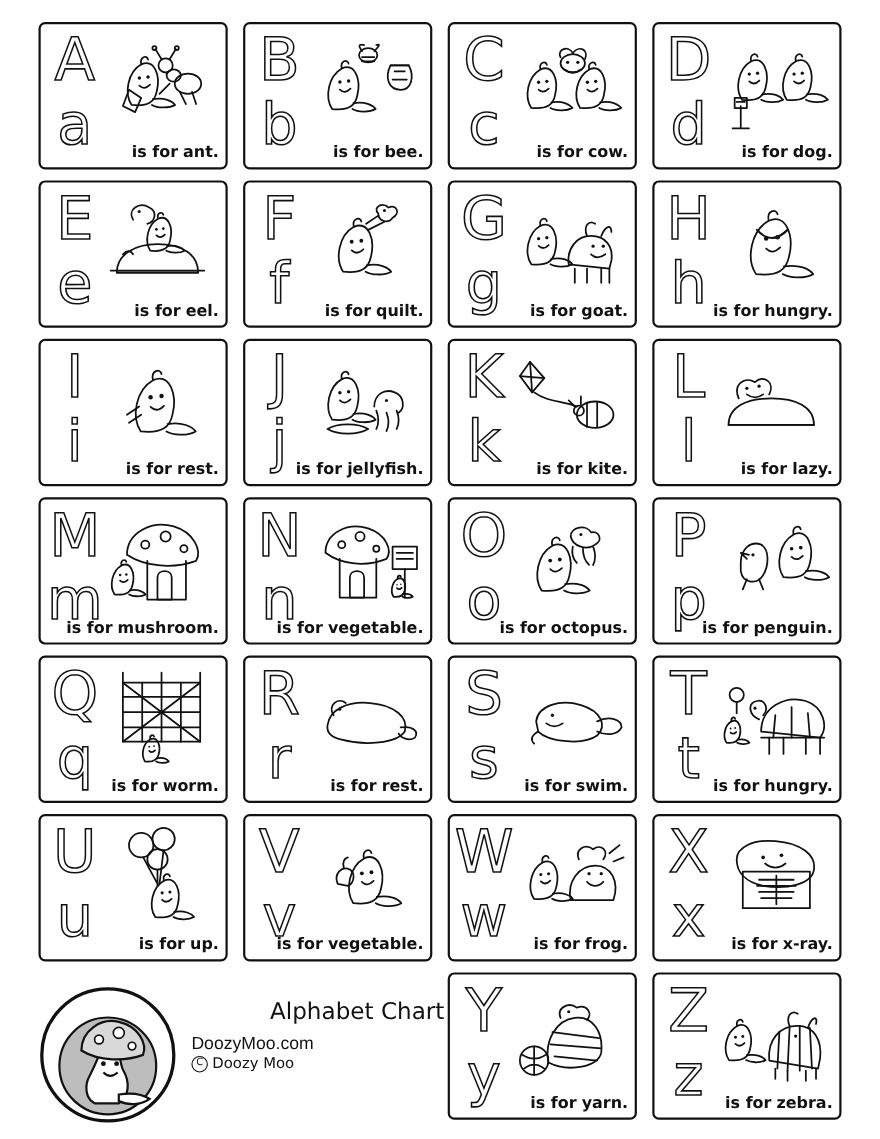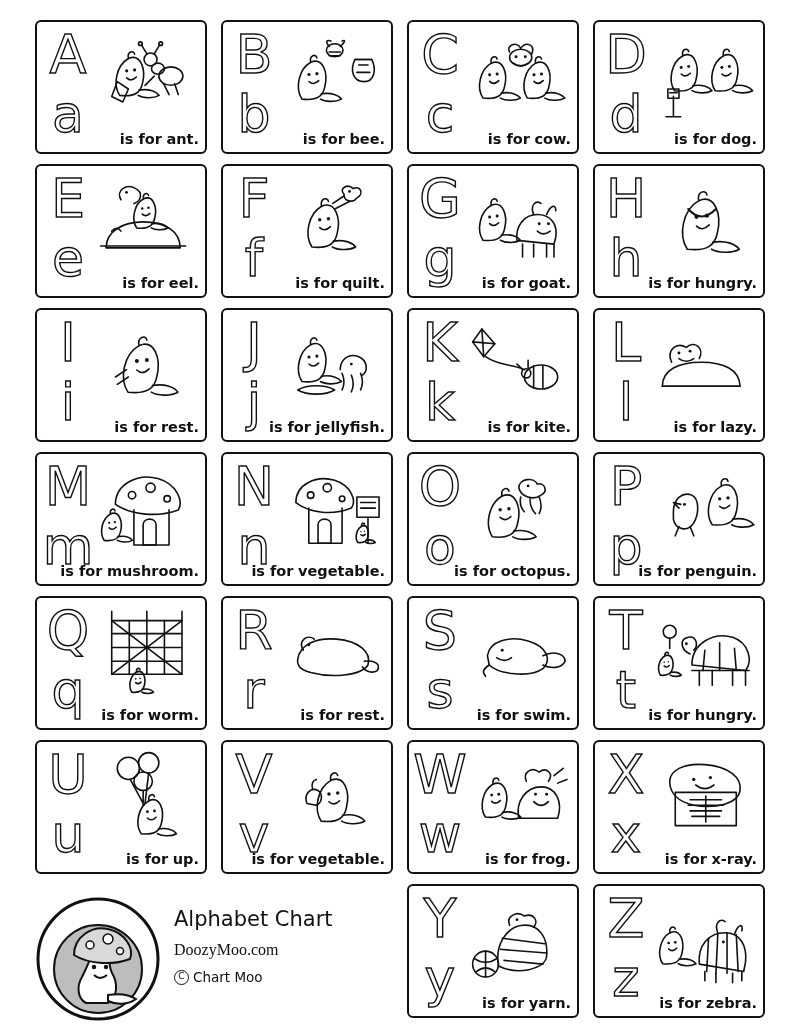--- a/index.html
+++ b/index.html
@@ -130,26 +130,26 @@
     position: absolute;
     left: 146px;
     top: 14px;
     width: 230px;
   }
   .brand-title {
     font-size: 21px;
     font-family: "DejaVu Sans", sans-serif;
     color: #111;
     margin-bottom: 10px;
+    text-align: right;
   }
   .brand-site {
     font-size: 16px;
-    font-family: Liberation Serif, serif;
+    font-family: Liberation Sans, sans-serif;
     color: #111;
-    margin-bottom: 10px;
   }
   .brand-copy {
     font-size: 13.5px;
     font-family: "DejaVu Sans", sans-serif;
     color: #111;
     display: flex;
     align-items: center;
     gap: 4px;
   }
   .copy-mark {
@@ -793,17 +793,17 @@
         <path d="M60 80 Q66 86 73 80" stroke="#111" stroke-width="2" fill="none"></path>
 
         <path d="M8 36 L120 36 L120 60 L8 60 Z" fill="#ffffff" stroke="none" opacity="0"></path>
       </svg>
     </div>
     <div class="brand-text">
       <div class="brand-title">Alphabet Chart</div>
       <div class="brand-site">DoozyMoo.com</div>
       <div class="brand-copy">
         <span class="copy-mark">C</span>
-        <span>Chart Moo</span>
+        <span>Doozy Moo</span>
       </div>
     </div>
   </div>
 </div>
 
 </body></html>

